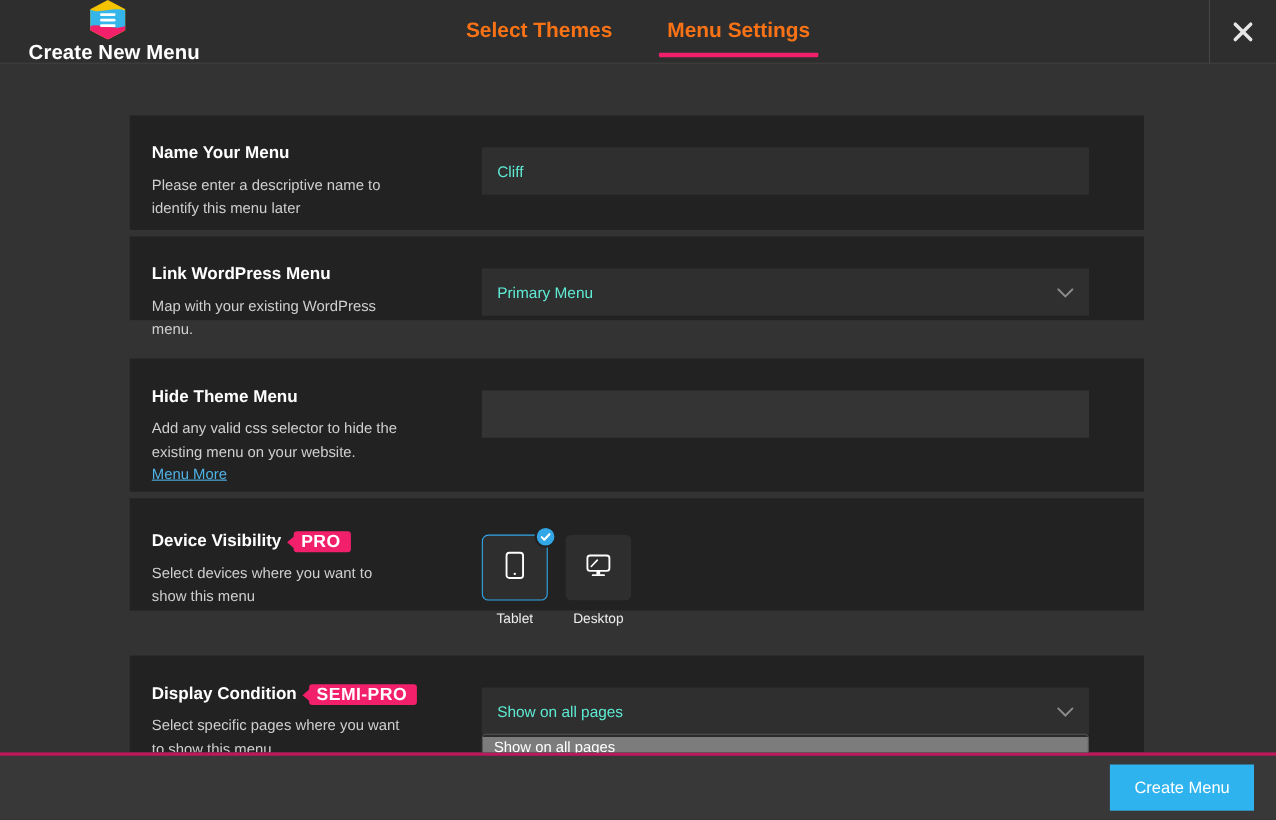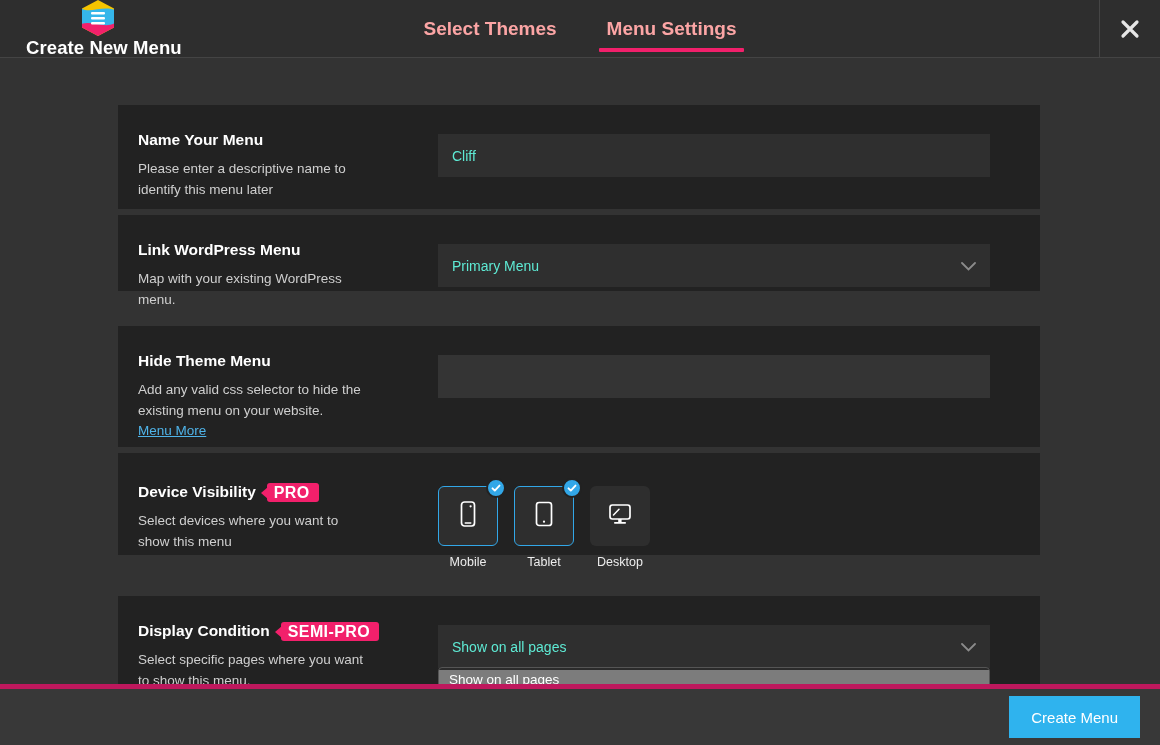--- a/index.html
+++ b/index.html
@@ -26,21 +26,21 @@
   }
 
   .tabs {
     position: absolute; left: 0; top: 0;
     width: 1160px; height: 58px;
     display: flex; justify-content: center; align-items: center;
     gap: 34px; pointer-events: none;
   }
   .tab {
     pointer-events: auto;
-    color: #fca5a5; font-size: 19px; font-weight: bold;
+    color: #f97316; font-size: 19px; font-weight: bold;
     height: 58px; display: flex; align-items: center;
     padding: 0 8px; position: relative; white-space: nowrap;
   }
   .tab.active::after {
     content: ""; position: absolute; left: 0; right: 0; bottom: 6px;
     height: 4px; background: #f2206b; border-radius: 1px;
   }
 
   .close-wrap {
     position: absolute; right: 0; top: 0;
@@ -145,21 +145,21 @@
     height: 18px; display: flex; align-items: center;
     padding: 0 10px; font-size: 13.5px; color: #ffffff;
   }
   .dd-item.hl { background: #7c7c7c; color: #ffffff; }
 
   
   .footer {
     position: absolute; left: 0; bottom: 0;
     width: 1160px; height: 61px;
     background: #383838;
-    border-top: 5px solid #be185d;
+    border-top: 3px solid #be185d;
     display: flex; align-items: center; justify-content: flex-end;
     padding-right: 20px;
     z-index: 30;
   }
   .create-btn {
     background: #2fb3ee; color: #ffffff;
     font-size: 15px; font-family: "Liberation Sans", sans-serif;
     border: none; height: 42px; padding: 0 22px;
     cursor: pointer; white-space: nowrap;
   }
@@ -264,37 +264,20 @@
       <div class="label-col">
         <div class="row-title">
           <span>Device Visibility</span>
           <span class="badge">PRO</span>
         </div>
         <div class="row-desc">Select devices where you want to show this menu</div>
       </div>
       <div class="field-col">
         <div class="devices">
 
-          <div class="device">
-            <div class="tile sel">
-              <span>
-                <svg width="26" height="30" viewBox="0 0 26 30">
-                  <rect x="6.5" y="3" width="13" height="24" rx="3" fill="none" stroke="#ffffff" stroke-width="1.7"></rect>
-                  <circle cx="15.6" cy="7.3" r="1.1" fill="#ffffff"></circle>
-                  <rect x="9.5" y="23.2" width="7" height="1.5" rx=".7" fill="#ffffff"></rect>
-                </svg>
-              </span>
-              <span class="check">
-                <svg width="12" height="12" viewBox="0 0 12 12">
-                  <path d="M2.5,6.3 L4.8,8.6 L9.5,3.6" fill="none" stroke="#ffffff" stroke-width="1.9" stroke-linecap="round" stroke-linejoin="round"></path>
-                </svg>
-              </span>
-            </div>
-            <div class="device-label">Mobile</div>
-          </div>
 
           <div class="device">
             <div class="tile sel">
               <span>
                 <svg width="26" height="30" viewBox="0 0 26 30">
                   <rect x="5.5" y="3.5" width="15" height="23" rx="2.6" fill="none" stroke="#ffffff" stroke-width="1.7"></rect>
                   <circle cx="13" cy="22.7" r="1.1" fill="#ffffff"></circle>
                 </svg>
               </span>
               <span class="check">

